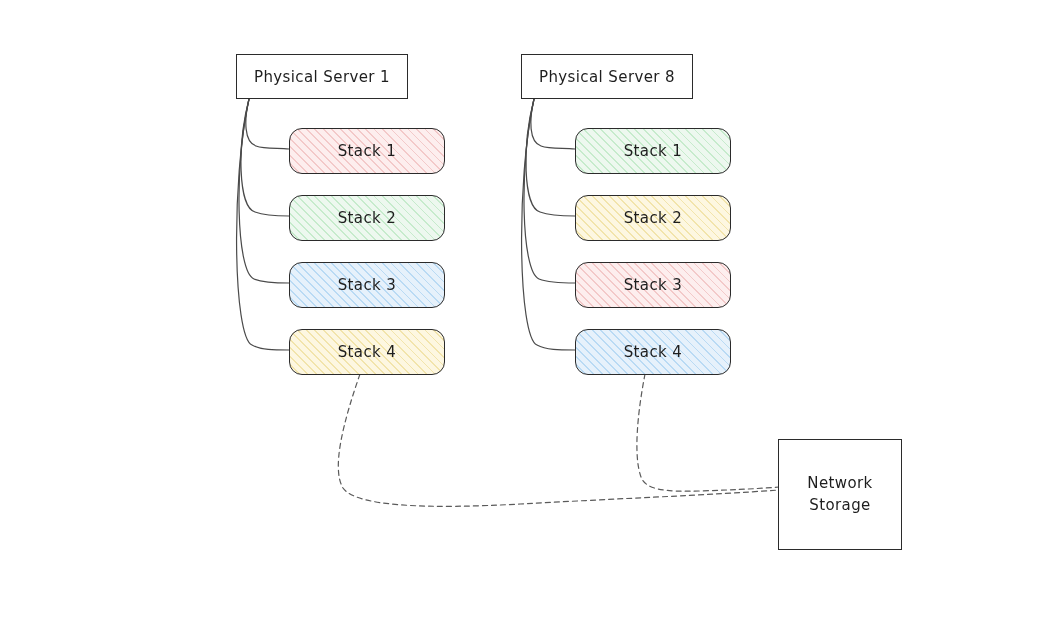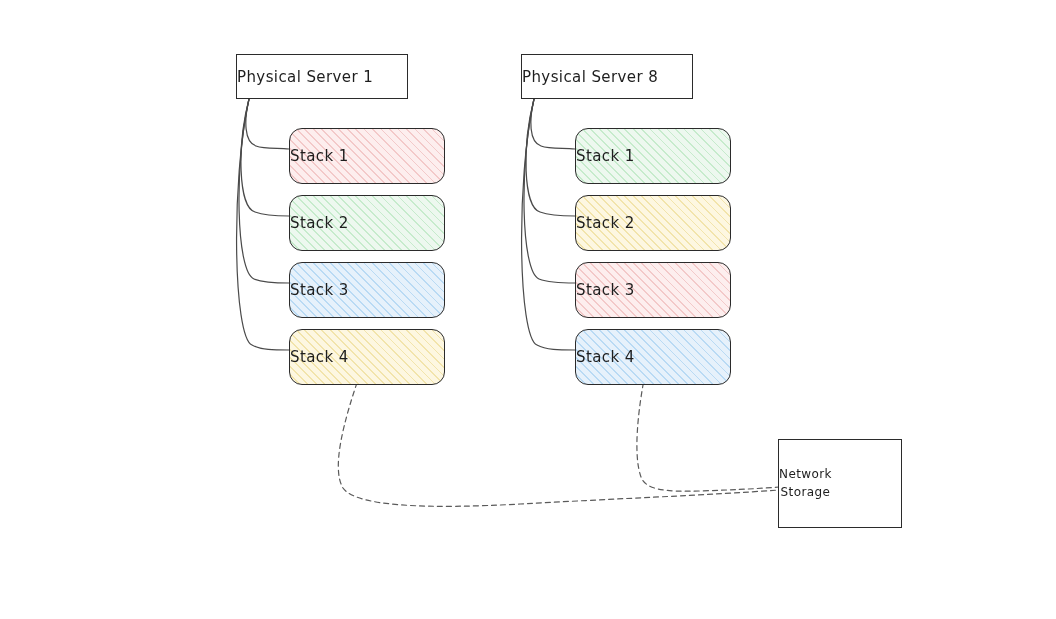--- a/index.html
+++ b/index.html
@@ -33,45 +33,46 @@
   }
   .connectors path.dashed {
     stroke-width: 1.2;
     stroke-dasharray: 5 4;
   }
   .node {
     position: absolute;
     box-sizing: border-box;
     display: flex;
     align-items: center;
+    justify-content: center;
     text-align: center;
     background: #ffffff;
     border: 1.6px solid #2b2b2b;
     font-size: 15px;
     letter-spacing: 0.4px;
   }
   .server-box {
     width: 172px;
     height: 45px;
   }
   .stack {
     width: 156px;
-    height: 56px;
+    height: 46px;
     border-radius: 13px;
     
     background-image: repeating-linear-gradient(
       45deg,
       var(--hatch, transparent) 0 1.2px,
       transparent 1.2px 6px
     );
   }
   .storage-box {
     width: 124px;
-    height: 89px;
-    font-size: 12px;
+    height: 111px;
+    font-size: 15px;
     line-height: 1.45;
   }
   .storage-box .label {
     white-space: pre-line;
   }
   .label {
     pointer-events: none;
   }
 </style>
 </head>

